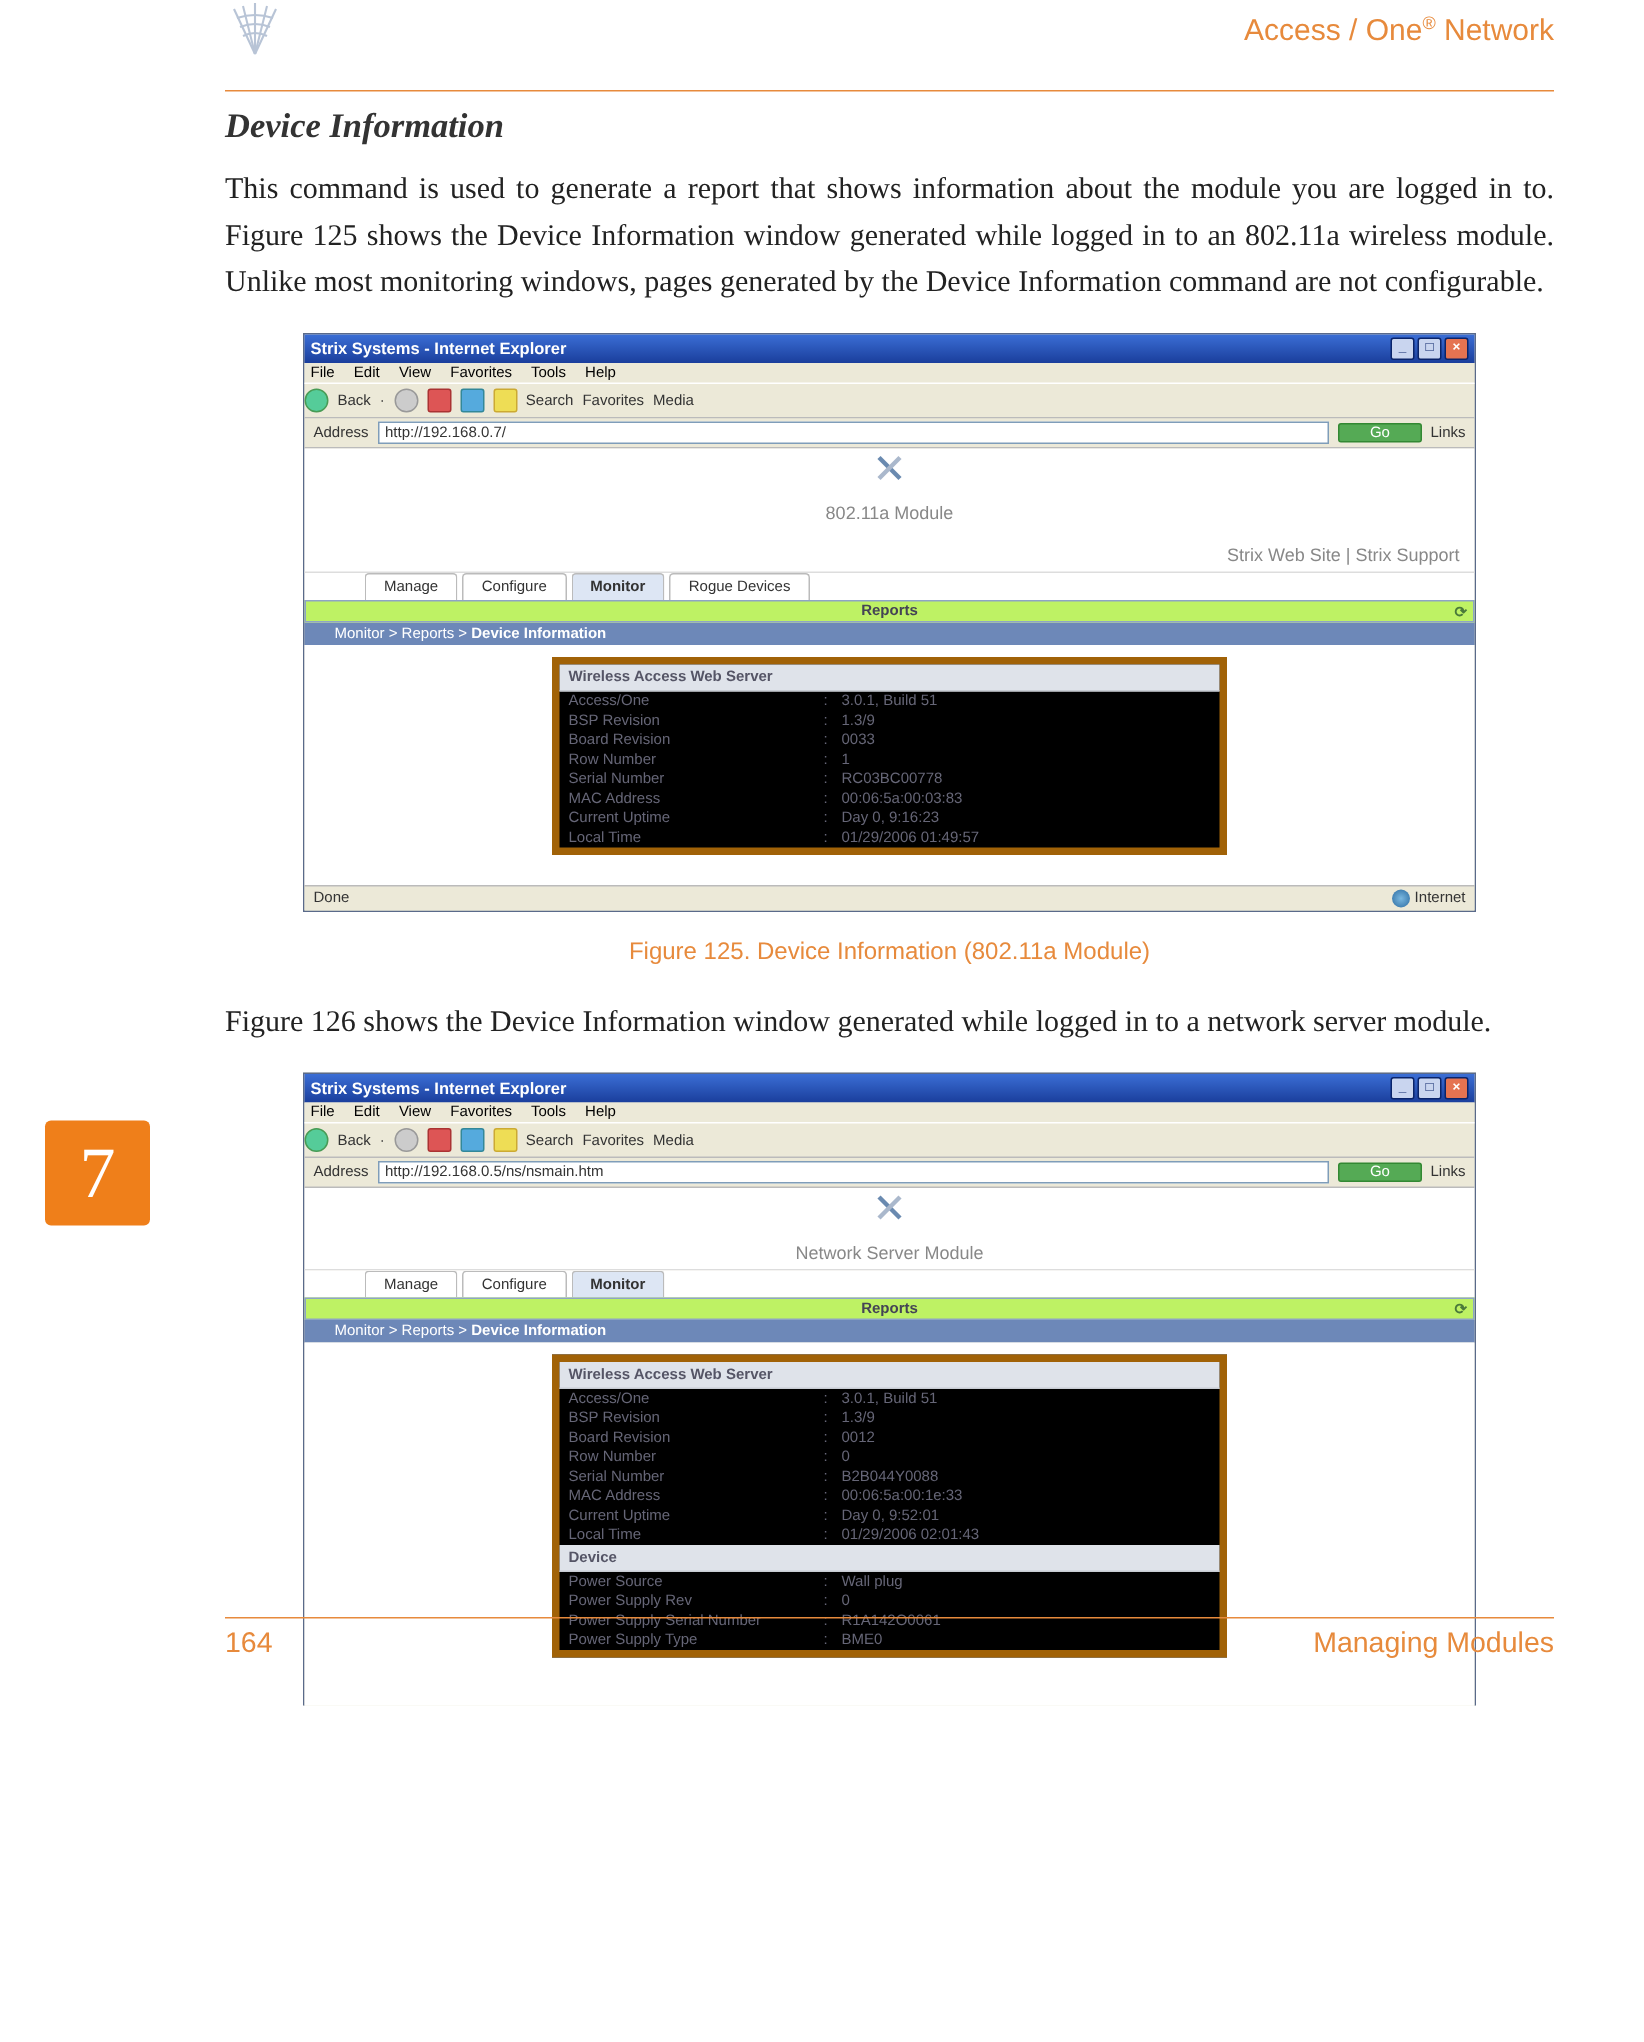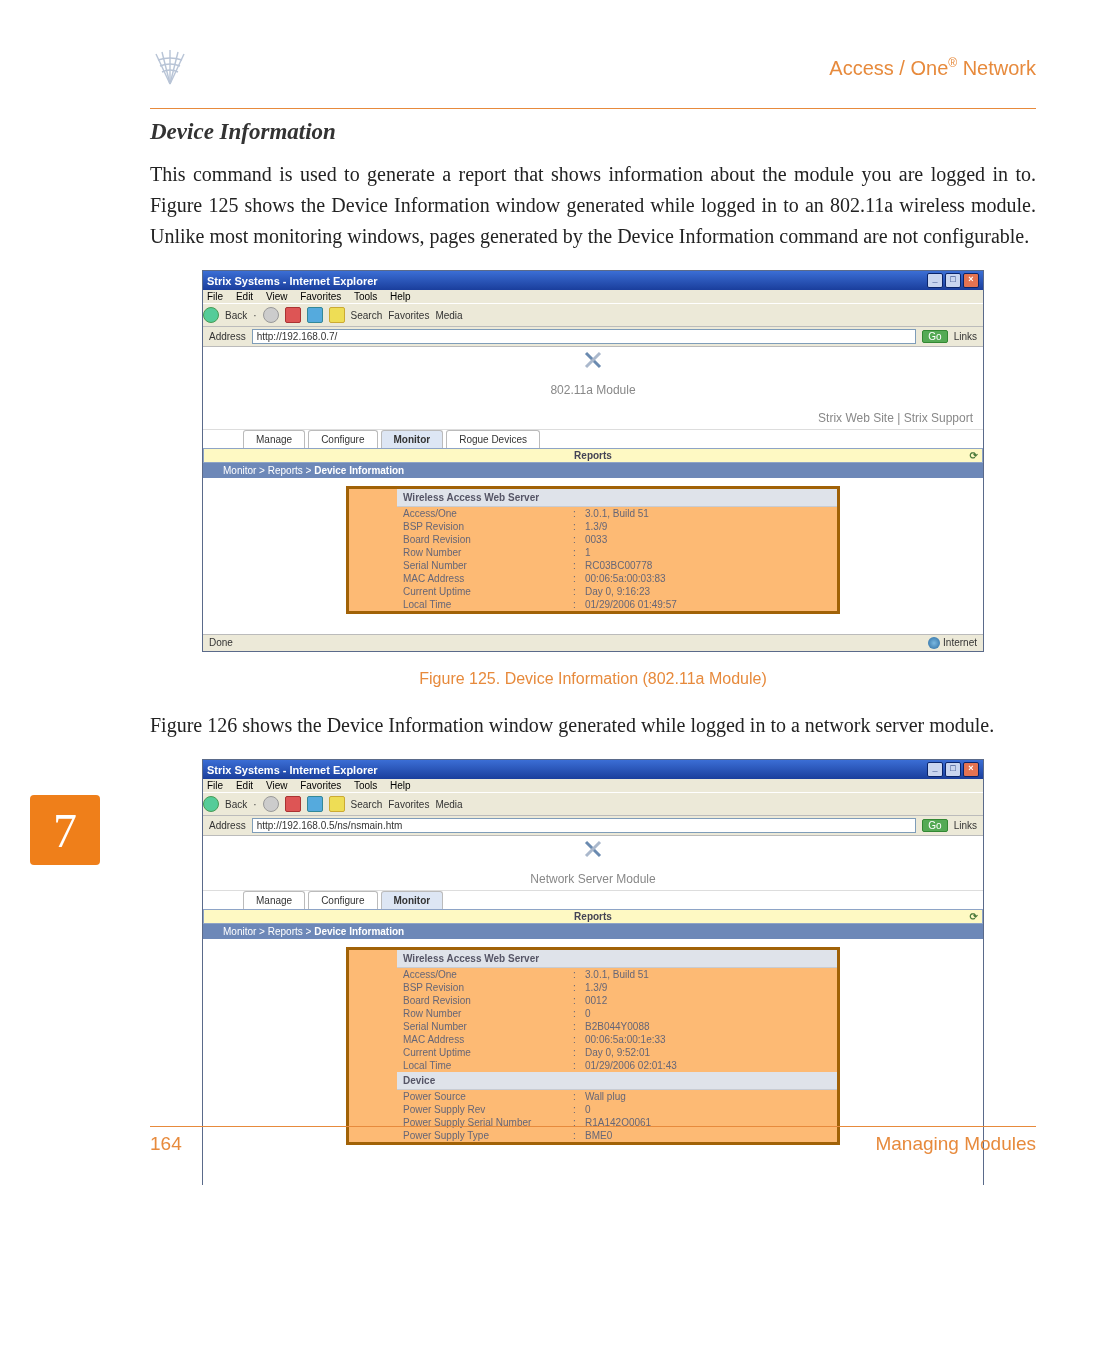--- a/index.html
+++ b/index.html
@@ -8,21 +8,20 @@
     font-family: Georgia, 'Times New Roman', serif;
     background: #fff;
     color: #222;
   }
   .page {
     width: 1096px;
     height: 1137px;
     position: relative;
     box-sizing: border-box;
     padding: 0 60px 0 150px;
-    margin-top: 48px;
   }
   .header {
     display: flex;
     justify-content: space-between;
     align-items: flex-start;
     border-bottom: 1px solid #e78a3c;
     padding-top: 8px;
     padding-bottom: 4px;
     height: 48px;
   }
@@ -134,41 +133,41 @@
   }
   .ticon{width:14px;height:14px;border-radius:50%;display:inline-block;background:#5c9; border:1px solid #489b55;}
   .ticon.red{background:#d55;border-color:#a33;border-radius:2px;}
   .ticon.blue{background:#5ad;border-color:#389;border-radius:2px;}
   .ticon.yel{background:#ed5;border-color:#ca3;border-radius:2px;}
   .ticon.gry{background:#ccc;border-color:#999;}
   .fig-address{
     background:#ece9d8;padding:2px 6px;display:flex;align-items:center;gap:6px;border-bottom:1px solid #bbb;font-size:10px;
   }
   .fig-address .urlbox{flex:1;background:#fff;border:1px solid #7f9db9;padding:1px 4px;}
-  .gobtn{background:#5a5;border:1px solid #383;color:#fff;padding:0 5px;border-radius:2px;}
+  .gobtn{background:#5a5;border:1px solid #383;color:#fff;padding:0 20px;border-radius:2px;}
   .fig-modhdr{
     background:#fff;padding:4px 10px;display:flex;align-items:center;gap:14px;font-size:12px;color:#888;border-bottom:1px solid #ddd;flex-direction:column;
   }
   .xmark{width:18px;height:18px;}
   .fig-modhdr .links{margin-left:auto;font-size:12px;color:#888;}
   .fig-tabs{
     background:#fff;padding:0 40px;display:flex;gap:3px;font-size:10px;
   }
   .tab{background:#fff;border:1px solid #bbb;border-bottom:none;border-radius:3px 3px 0 0;padding:3px 12px;color:#333;}
   .tab.active{background:#dde6f4;font-weight:bold;}
-  .fig-reportsbar{background:#fef9c3;border:1px solid #8ea4c6;
+  .fig-reportsbar{background:#bef264;border:1px solid #8ea4c6;
     text-align:center;font-size:10px;font-weight:bold;color:#445;padding:1px;position:relative;}
   .fig-reportsbar .ref{position:absolute;right:4px;top:1px;color:#4a7a3a;}
   .fig-breadcrumb{background:#6d88b8;color:#fff;padding:2px 20px;font-size:10px;}
   .fig-breadcrumb b{font-weight:bold;}
   .fig-content{
     background:#fff;padding:8px 0 20px 0;
   }
   .panel{
-    width:440px;margin:0 auto;border:3px solid #a16207;background:#fdba74;padding-left:48px;
+    width:440px;margin:0 auto;border:5px solid #a16207;background:#000000;
   }
   .panel-hdr{background:#dfe3ea;border-bottom:1px solid #c8ccd3;padding:3px 6px;font-weight:bold;font-size:10px;color:#556;}
   .panel-row{display:flex;padding:1px 6px;font-size:10px;color:#667;}
   .panel-row .k{width:170px;}
   .panel-row .c{width:12px;}
   .fig-status{background:#ece9d8;border-top:1px solid #bbb;padding:2px 6px;display:flex;justify-content:space-between;font-size:10px;}
   .int-icon{width:12px;height:12px;display:inline-block;background:radial-gradient(#7ab8e0,#2a6aa0);border-radius:50%;margin-right:3px;vertical-align:middle;}
 </style>
 </head>
 <body>

